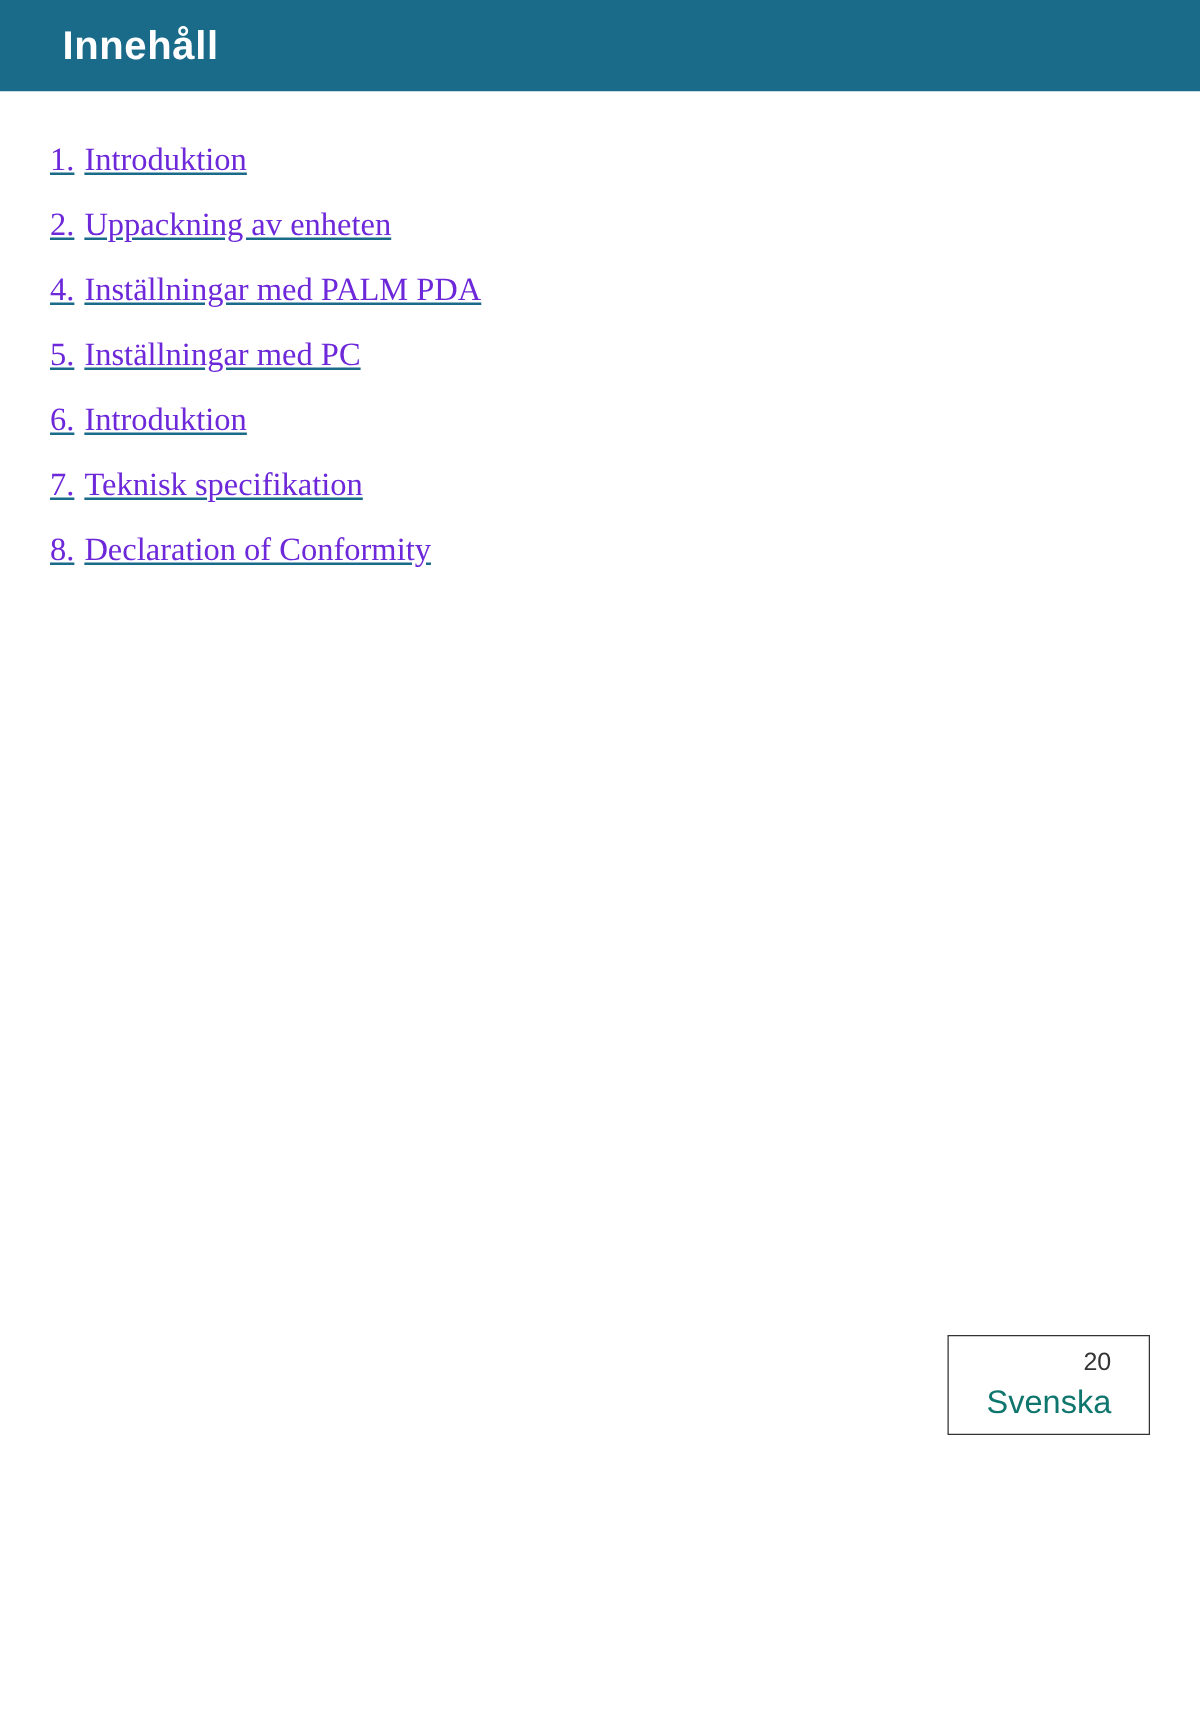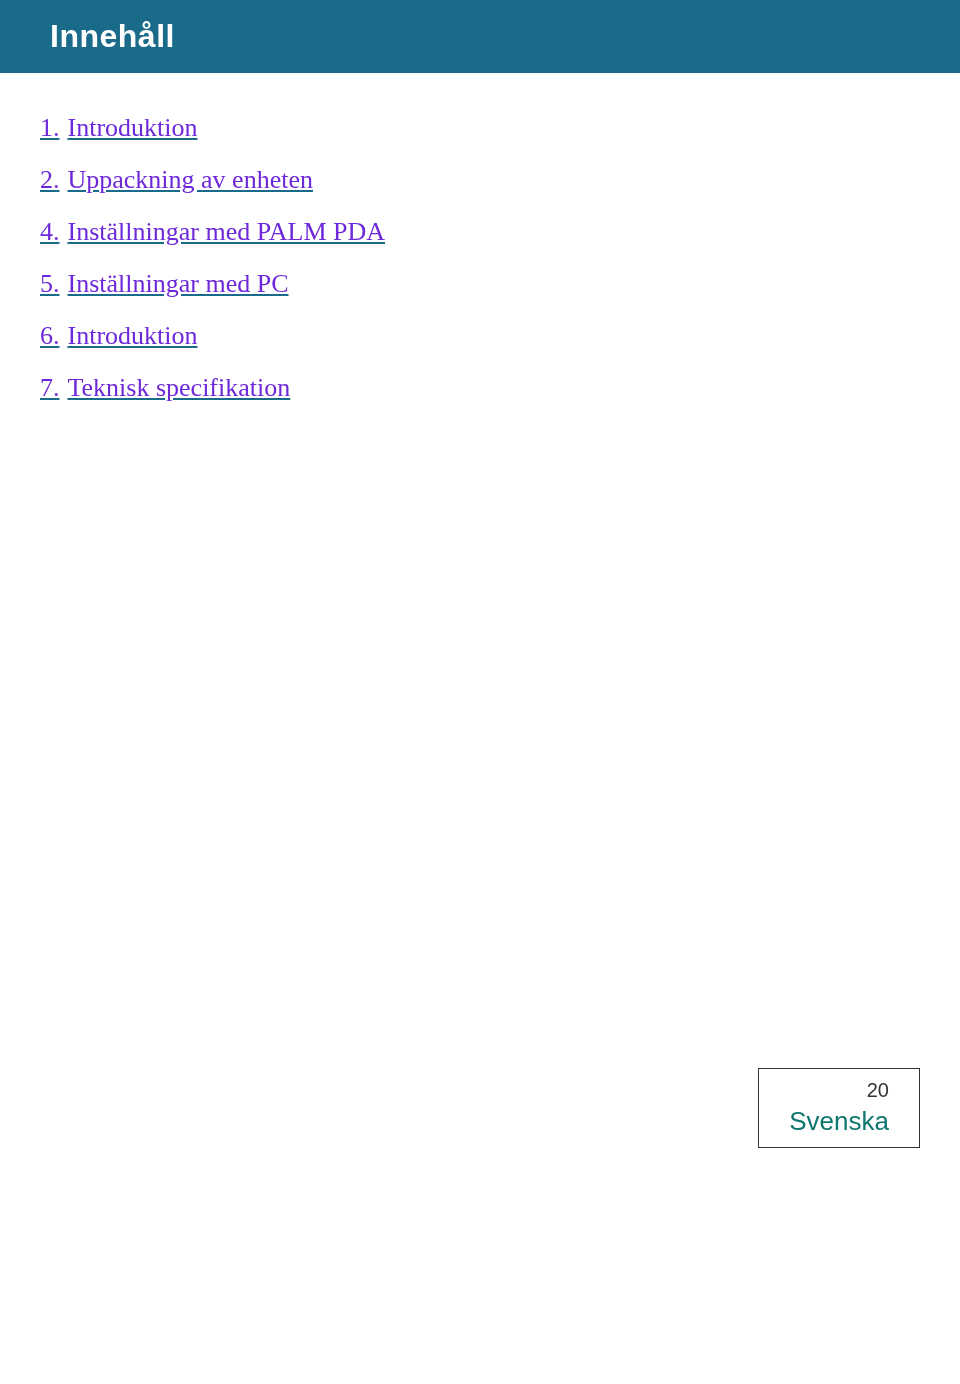--- a/index.html
+++ b/index.html
@@ -122,20 +122,25 @@
     <li>
       <a href="#">
         <span class="number">6.</span><span>Introduktion</span>
       </a>
     </li>
     <li>
       <a href="#">
         <span class="number">7.</span><span>Teknisk specifikation</span>
       </a>
     </li>
+    <li>
+      <a href="#">
+        <span class="number">8.</span><span>Declaration of Conformity</span>
+      </a>
+    </li>
   </ul>
 
   <div class="footer">
     <div class="footer-box">
       <div class="footer-page-number">20</div>
       <div class="footer-language">Svenska</div>
     </div>
   </div>
 
 </div>

